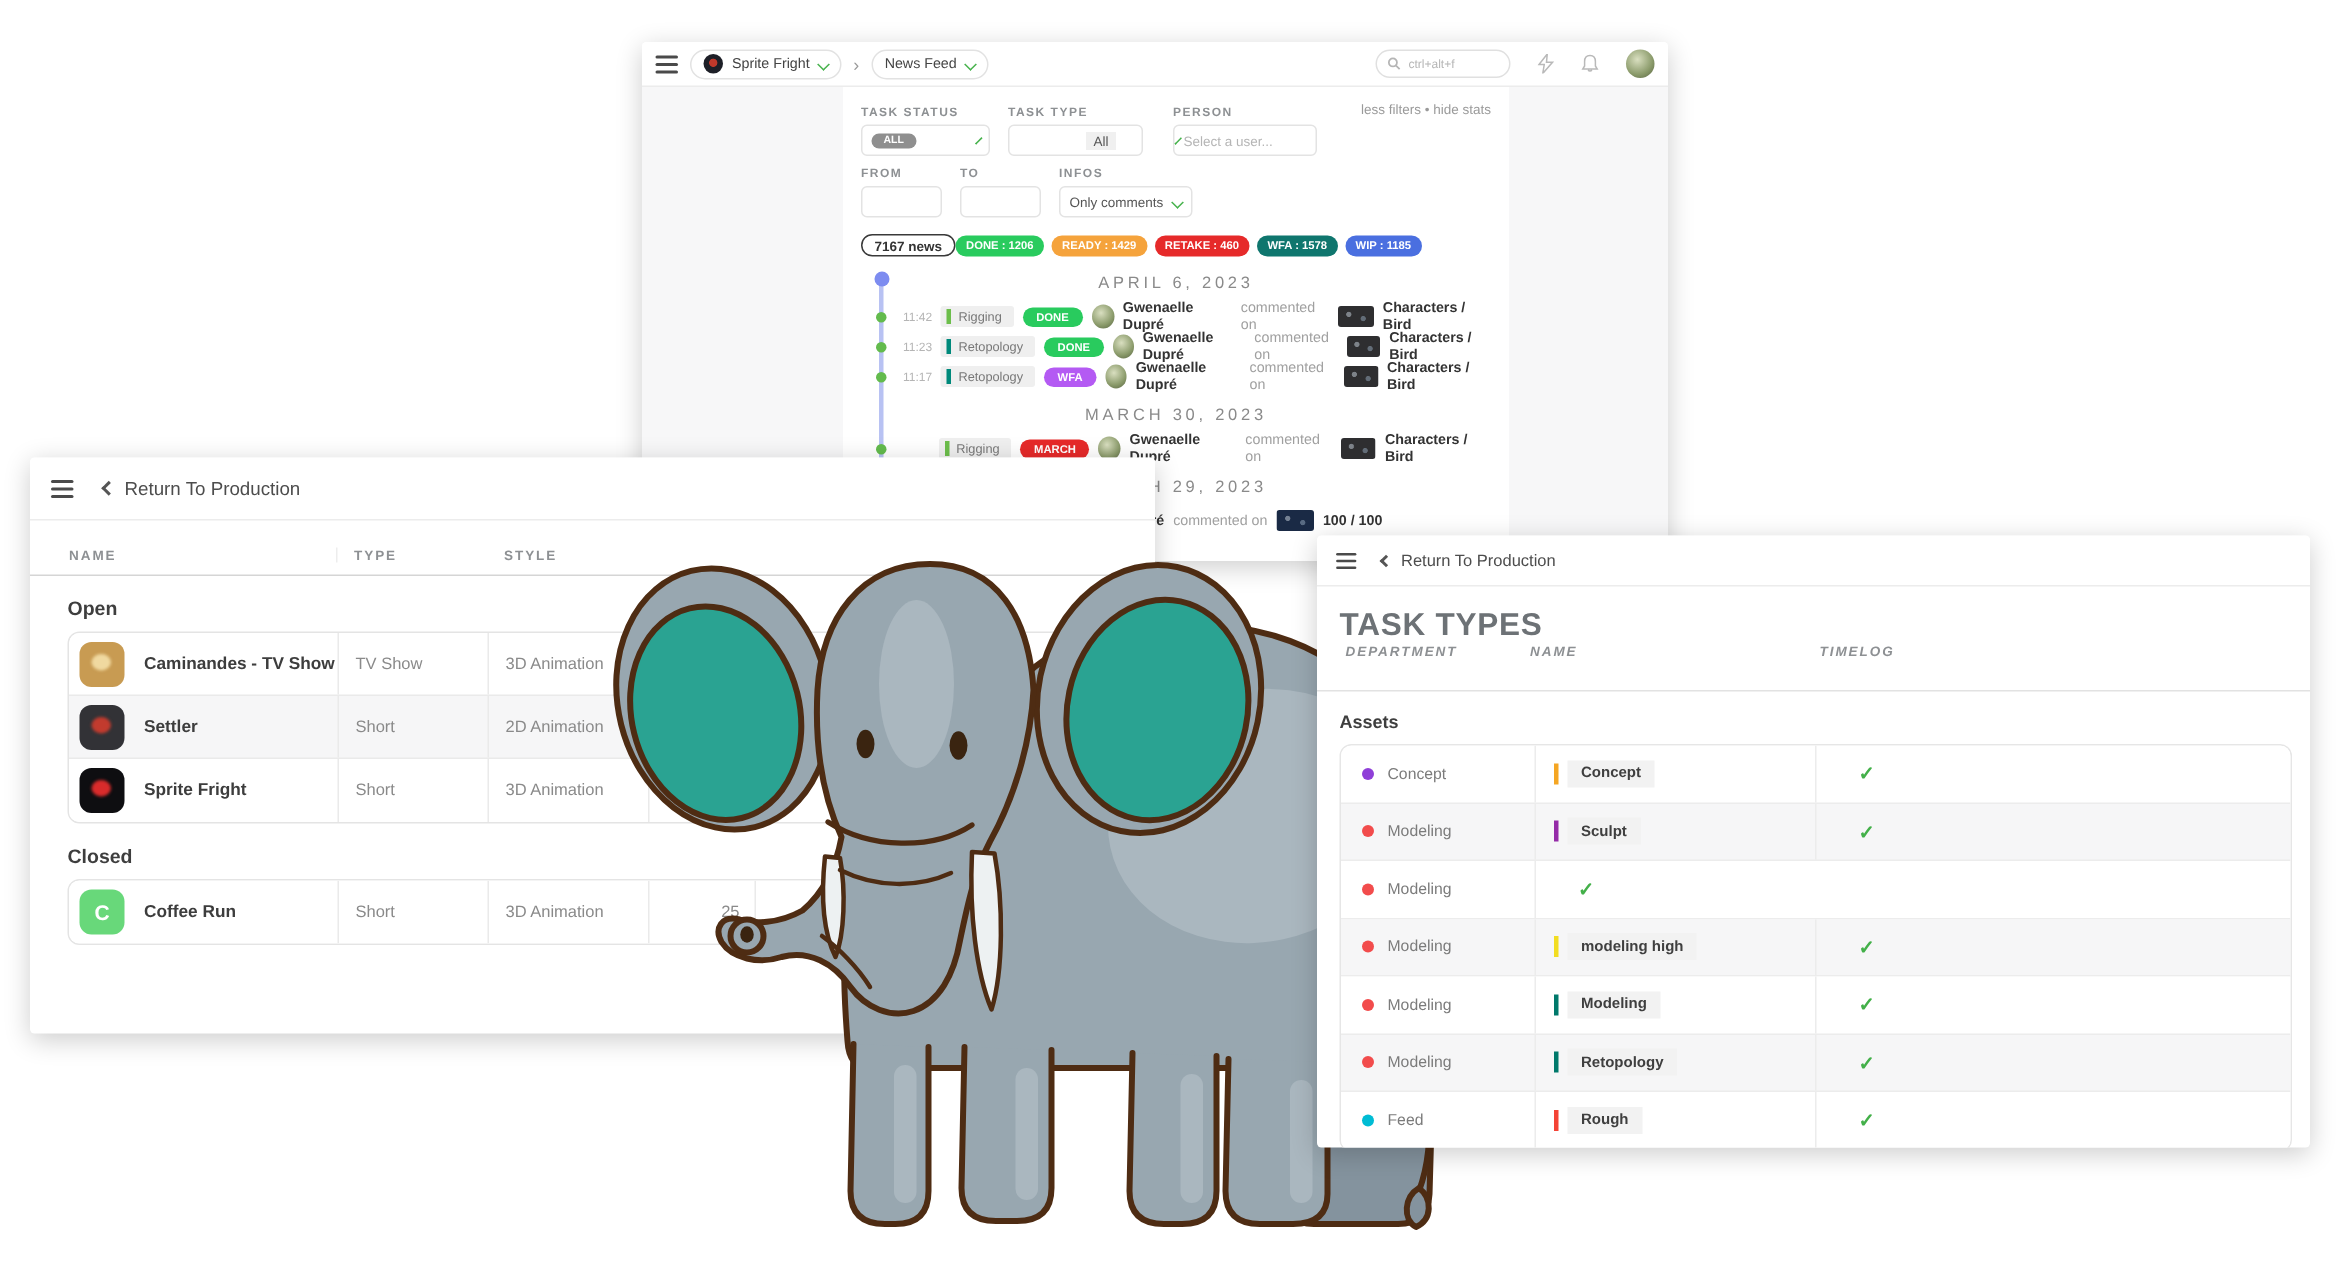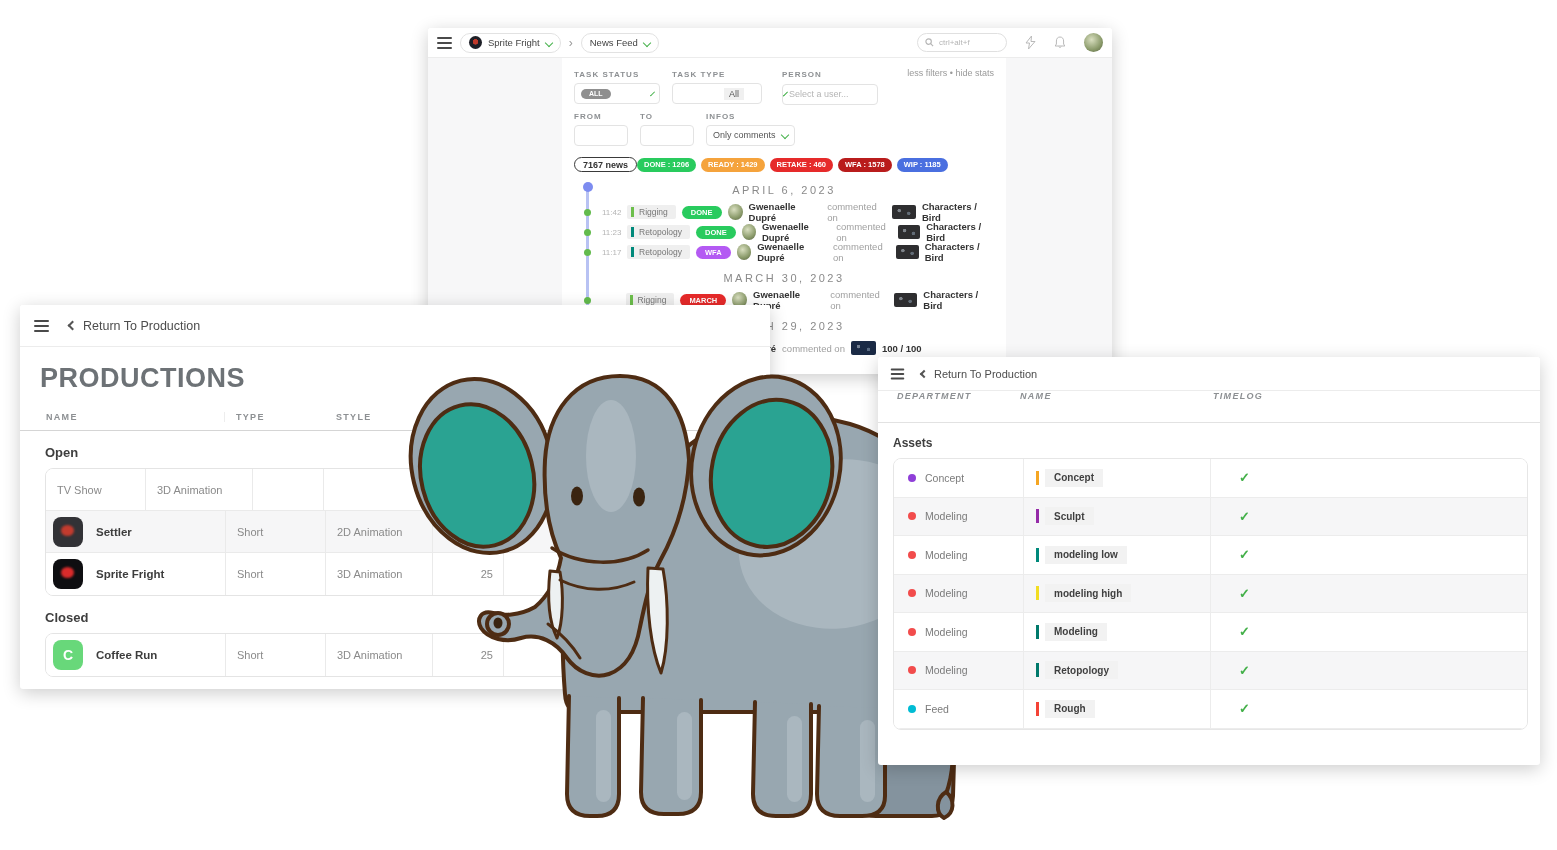--- a/index.html
+++ b/index.html
@@ -222,21 +222,21 @@
           </div>
         </div>
       </div>
       <div id="stats-row">
         <span id="news-count">7167 news</span>
         <span style="display:flex;gap:5px;">
 
         <span class="stat-badge" style="background-color: rgb(41, 203, 94);">DONE : 1206</span>
             <span class="stat-badge" style="background-color: rgb(245, 163, 60);">READY : 1429</span>
             <span class="stat-badge" style="background-color: rgb(230, 42, 42);">RETAKE : 460</span>
-            <span class="stat-badge" style="background-color: #b91c1c;">WFA : 1578</span>
+            <span class="stat-badge" style="background-color: #0f766e;">WFA : 1578</span>
             <span class="stat-badge" style="background-color: rgb(74, 111, 224);">WIP : 1185</span>
           </span>
       </div>
       <div id="timeline">
         <div id="tl-line"></div>
         <div id="tl-cap"></div>
         <div class="feed-group">
           <div class="feed-date">APRIL 6, 2023</div>
           <div>
 
@@ -336,31 +336,37 @@
     <span class="burger">
         <i></i>
         <i></i>
         <i></i>
       </span>
     <span class="back-link">
       <span class="bk"></span>
       <span>Return To Production</span>
     </span>
   </div>
-  <div class="big-title" id="prod-title">PRODUCTIONS</div>
   <div id="prod-cols">
     <div class="col-label pc pcw-name">NAME</div>
     <div class="col-label pc pcw-type">TYPE</div>
     <div class="col-label pc pcw-style">STYLE</div>
     <div class="col-label pc pcw-fps"></div>
   </div>
   <div class="p-section">Open</div>
   <div class="p-box">
 
       <div class="p-row">
+        <div class="p-cell cname">
+          <span class="p-icon" style="background-color: rgb(200, 155, 82);">
+            <i class="blob" style="background-color: rgb(240, 217, 160);"></i>
+            <span></span>
+          </span>
+          <span class="p-name">Caminandes - TV Show</span>
+        </div>
         <div class="p-cell ctype">TV Show</div>
         <div class="p-cell cstyle">3D Animation</div>
         <div class="p-cell cfps"></div>
         <div class="p-cell cextra"></div>
       </div>
 
       <div class="p-row">
         <div class="p-cell cname">
           <span class="p-icon" style="background-color: rgb(50, 50, 54);">
             <i class="blob" style="background-color: rgb(194, 59, 46);"></i>
@@ -458,20 +464,21 @@
     <span class="burger" style="transform:scale(.9);">
         <i></i>
         <i></i>
         <i></i>
       </span>
     <span class="back-link">
       <span class="bk" style="width:6px;height:6px;"></span>
       <span>Return To Production</span>
     </span>
   </div>
+  <div class="big-title" id="tt-title">TASK TYPES</div>
   <div id="tt-cols">
     <div class="col-label ttc-dept">DEPARTMENT</div>
     <div class="col-label ttc-name">NAME</div>
     <div class="col-label ttc-log">TIMELOG</div>
   </div>
   <div id="tt-section">Assets</div>
   <div id="tt-box">
 
       <div class="tt-row">
         <div class="tt-cell cdept">
@@ -503,26 +510,20 @@
         <div class="tt-cell clog">
           <span class="check" style="color: rgb(67, 176, 73);">✓</span>
         </div>
       </div>
 
       <div class="tt-row">
         <div class="tt-cell cdept">
           <span class="dept-dot" style="background-color: rgb(242, 76, 76);"></span>
           <span class="dept-lbl">Modeling</span>
         </div>
-        <div class="tt-cell cnam">
-          <span class="name-pill">
-            <span class="name-bar" style="background-color: rgb(0, 137, 123);"></span>
-            <span class="name-lbl">modeling low</span>
-          </span>
-        </div>
         <div class="tt-cell clog">
           <span class="check" style="color: rgb(67, 176, 73);">✓</span>
         </div>
       </div>
 
       <div class="tt-row">
         <div class="tt-cell cdept">
           <span class="dept-dot" style="background-color: rgb(242, 76, 76);"></span>
           <span class="dept-lbl">Modeling</span>
         </div>

